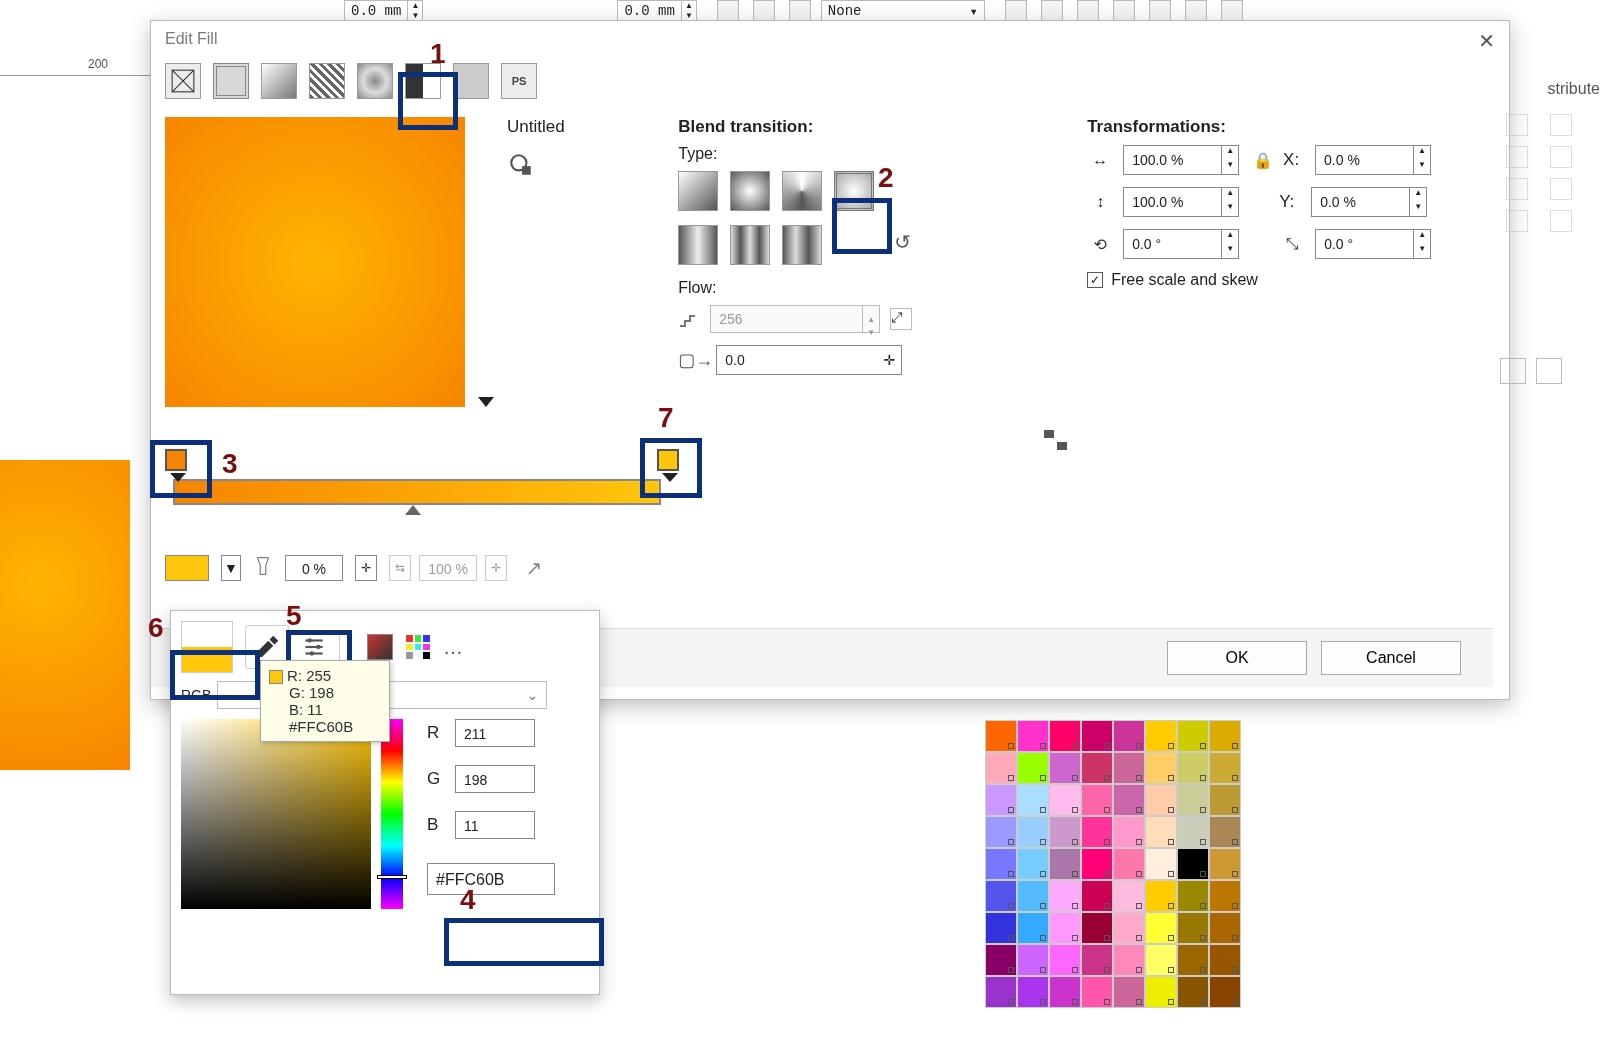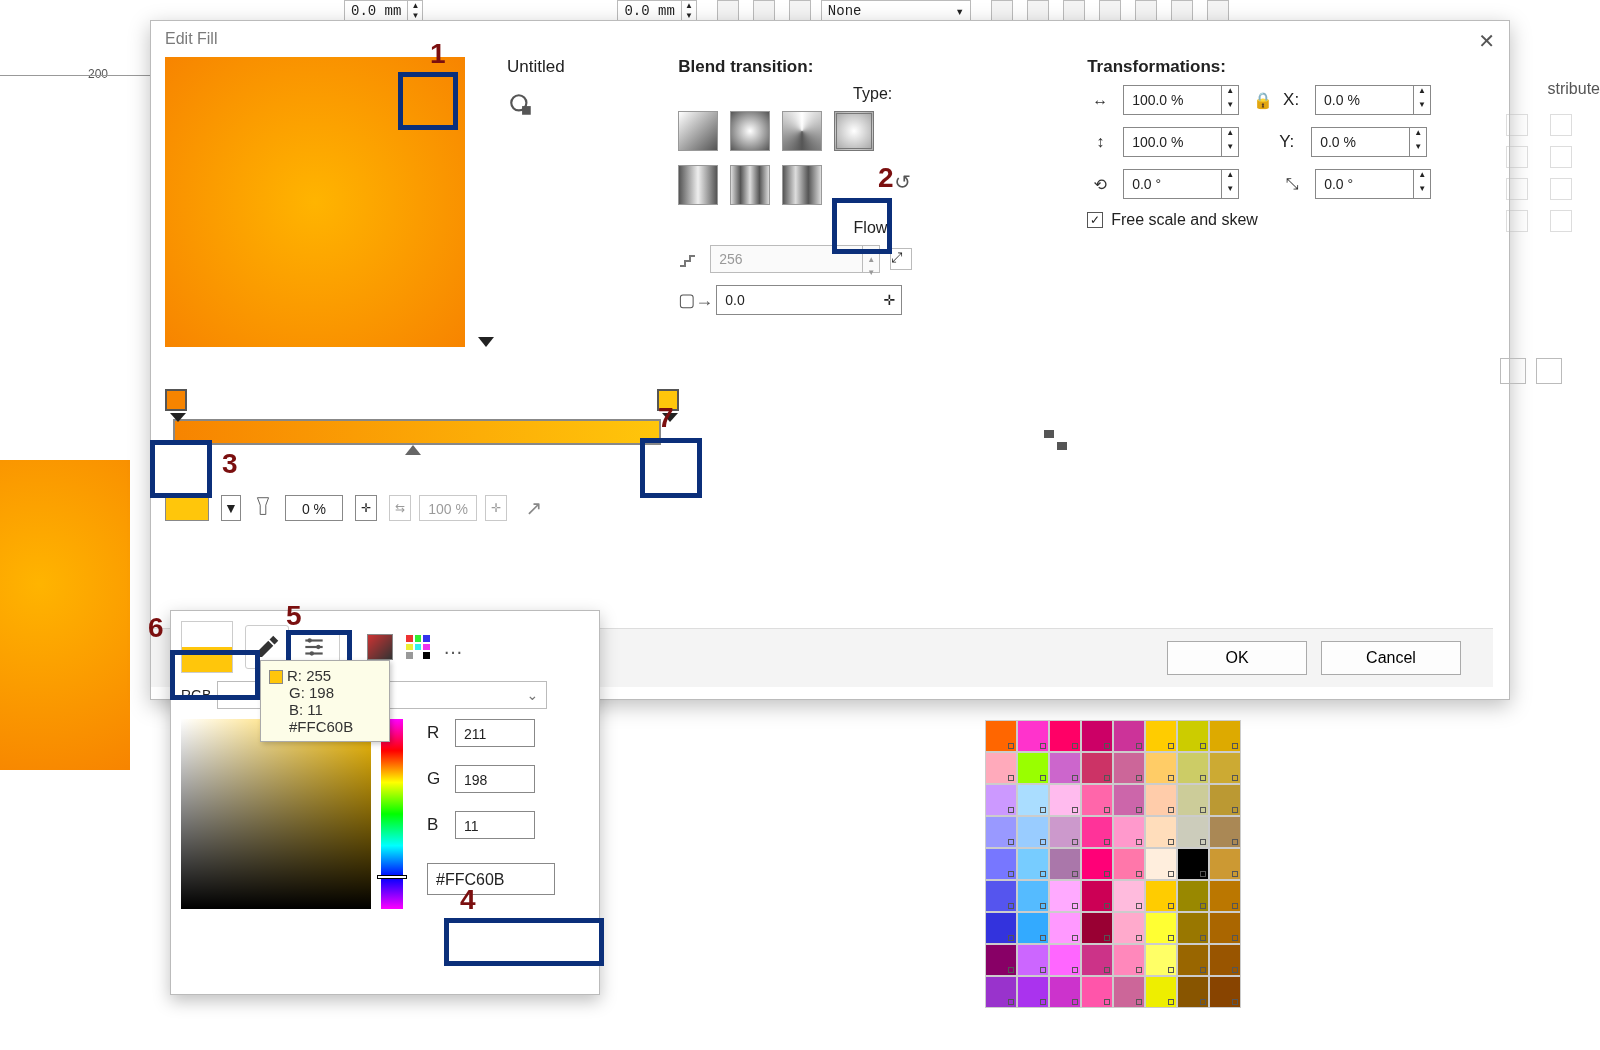--- a/index.html
+++ b/index.html
@@ -45,21 +45,21 @@
   .noderow{display:flex;align-items:center;gap:12px;margin-top:30px;}
   .noderow .swatch{width:44px;height:26px;background:#ffc60b;border:1px solid #888;}
   .noderow .dd{width:20px;height:26px;border:1px solid #888;display:flex;align-items:center;justify-content:center;}
   .noderow .glass svg{width:20px;height:26px;}
   .noderow .pct{border:1px solid #888;width:58px;height:26px;text-align:center;line-height:26px;}
   .noderow .ctrl{width:22px;height:26px;border:1px solid #888;display:flex;align-items:center;justify-content:center;font-size:12px;}
   .noderow .faded{opacity:0.45;}
   .noderow .arrow45{width:30px;height:30px;display:flex;align-items:center;justify-content:center;color:#888;font-size:20px;}
   .mid{width:410px;}
   .sect-title{font-size:17px;font-weight:600;margin-bottom:8px;}
-  .lab{font-size:16px;margin-top:6px;margin-bottom:8px;text-align:center;}
+  .lab{font-size:16px;margin-top:6px;margin-bottom:8px;}
   .typerow{display:flex;gap:12px;margin-bottom:14px;}
   .typerow .tb{width:40px;height:40px;border:1px solid #999;}
   .typerow .lin{background:linear-gradient(135deg,#fff,#555);}
   .typerow .rad{background:radial-gradient(circle,#fff,#555);}
   .typerow .con{background:conic-gradient(#fff,#555,#fff);}
   .typerow .sq{border:3px double #777;background:radial-gradient(#fff,#aaa);}
   .mrr{display:flex;gap:12px;margin-bottom:14px;align-items:center;}
   .mrr .mb{width:40px;height:40px;border:1px solid #999;background:linear-gradient(90deg,#555,#eee,#555);}
   .mrr .mb2{background:linear-gradient(90deg,#ddd,#555,#ddd,#555,#ddd);}
   .mrr .mb3{background:linear-gradient(90deg,#555,#ddd,#555,#ddd);}
@@ -144,46 +144,62 @@
       <div class="spin">
         <div>▲</div>
         <div>▼</div>
       </div>
     </div>
   <div class="icons">
     <div></div>
     <div></div>
     <div></div>
   </div>
-  <div class="inputpair" style="margin-left:10px;width:150px">
+  <div class="inputpair" style="margin-left:10px;width:164px">
       <span>None</span>
       <span style="margin-left:auto">▾</span>
     </div>
   <div class="icons" style="margin-left:20px">
     <div></div>
     <div></div>
     <div></div>
     <div></div>
     <div></div>
     <div></div>
     <div></div>
   </div>
 </div>
 
 <div class="ruler">
-  <span style="position:absolute;left:88px;top:12px">200</span>
+  <span style="position:absolute;left:88px;top:2px">200</span>
   <div class="tickline"></div>
 </div>
 
 <div class="orange-shape"></div>
 
 <div class="dialog">
   <div class="title">Edit Fill</div>
   <div class="close">✕</div>
 
+  <div class="filltabs">
+    <div class="ft nofill">
+        <svg viewBox="0 0 24 24">
+          <rect x="2" y="2" width="20" height="20" fill="none" stroke="#333"></rect>
+          <line x1="2" y1="2" x2="22" y2="22" stroke="#333"></line>
+          <line x1="22" y1="2" x2="2" y2="22" stroke="#333"></line>
+        </svg>
+      </div>
+    <div class="ft" style="background:#d8d8d8;border:4px double #888"></div>
+    <div class="ft grad"></div>
+    <div class="ft patt"></div>
+    <div class="ft swirl"></div>
+    <div class="ft two"></div>
+    <div class="ft tex"></div>
+    <div class="ft ps">PS</div>
+  </div>
 
   <div class="body">
     <div class="left">
       <div class="preview-row">
         <div class="preview"></div>
         <div class="preview-side">
             <div class="tri"></div>
           </div>
         <div class="preview-meta">
            <div>Untitled</div>

